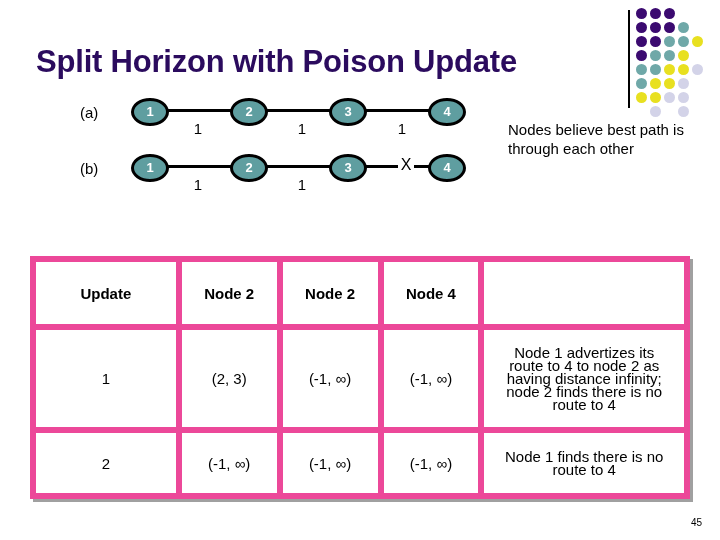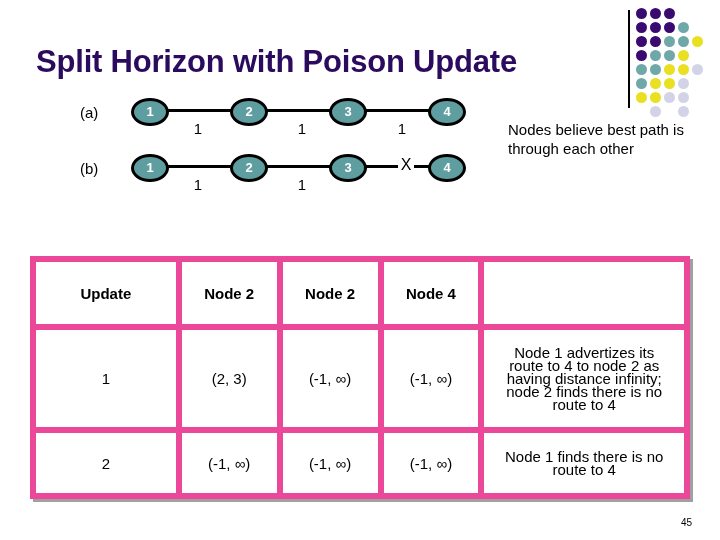--- a/index.html
+++ b/index.html
@@ -168,21 +168,21 @@
   tr.r-after  td { height: 58px; vertical-align: top; padding-top: 4px; }
   tr.r-after  td.data-cell { vertical-align: top; }
   tr.r-one    td { height: 62px; vertical-align: top; padding-top: 4px; }
   tr.r-two    td { height: 28px; }
 
   thead th.col-note { border-bottom: 2px solid #000000; }
 
   
   #page-number {
     position: absolute;
-    right: 28px;
+    right: 18px;
     bottom: 12px;
     font-size: 10px;
     color: #000000;
   }
 </style>
 </head>
 <body>
 
 <div id="dot-grid">
     <div class="dot" style="left: 0px; top: 0px; background: rgb(59, 10, 112);"></div>

